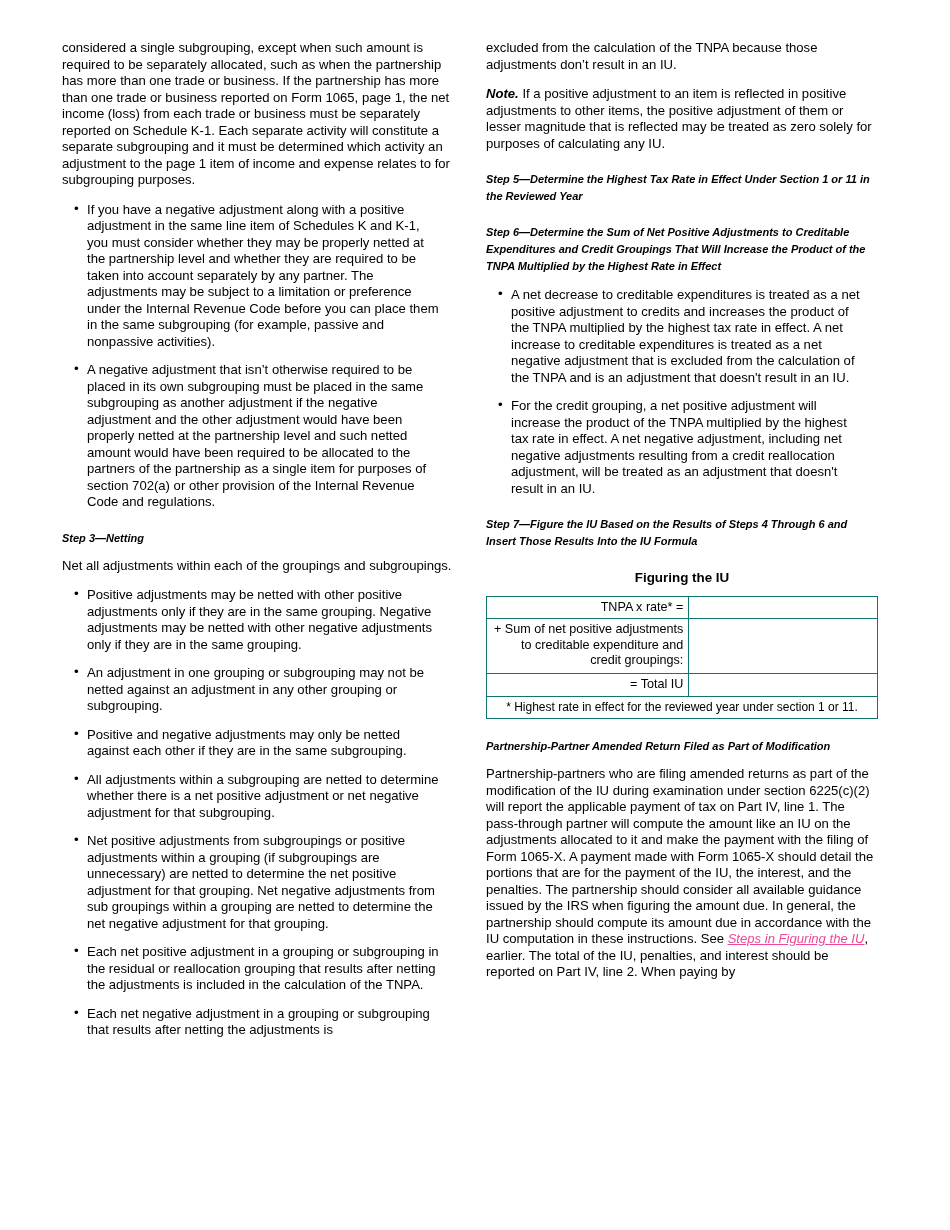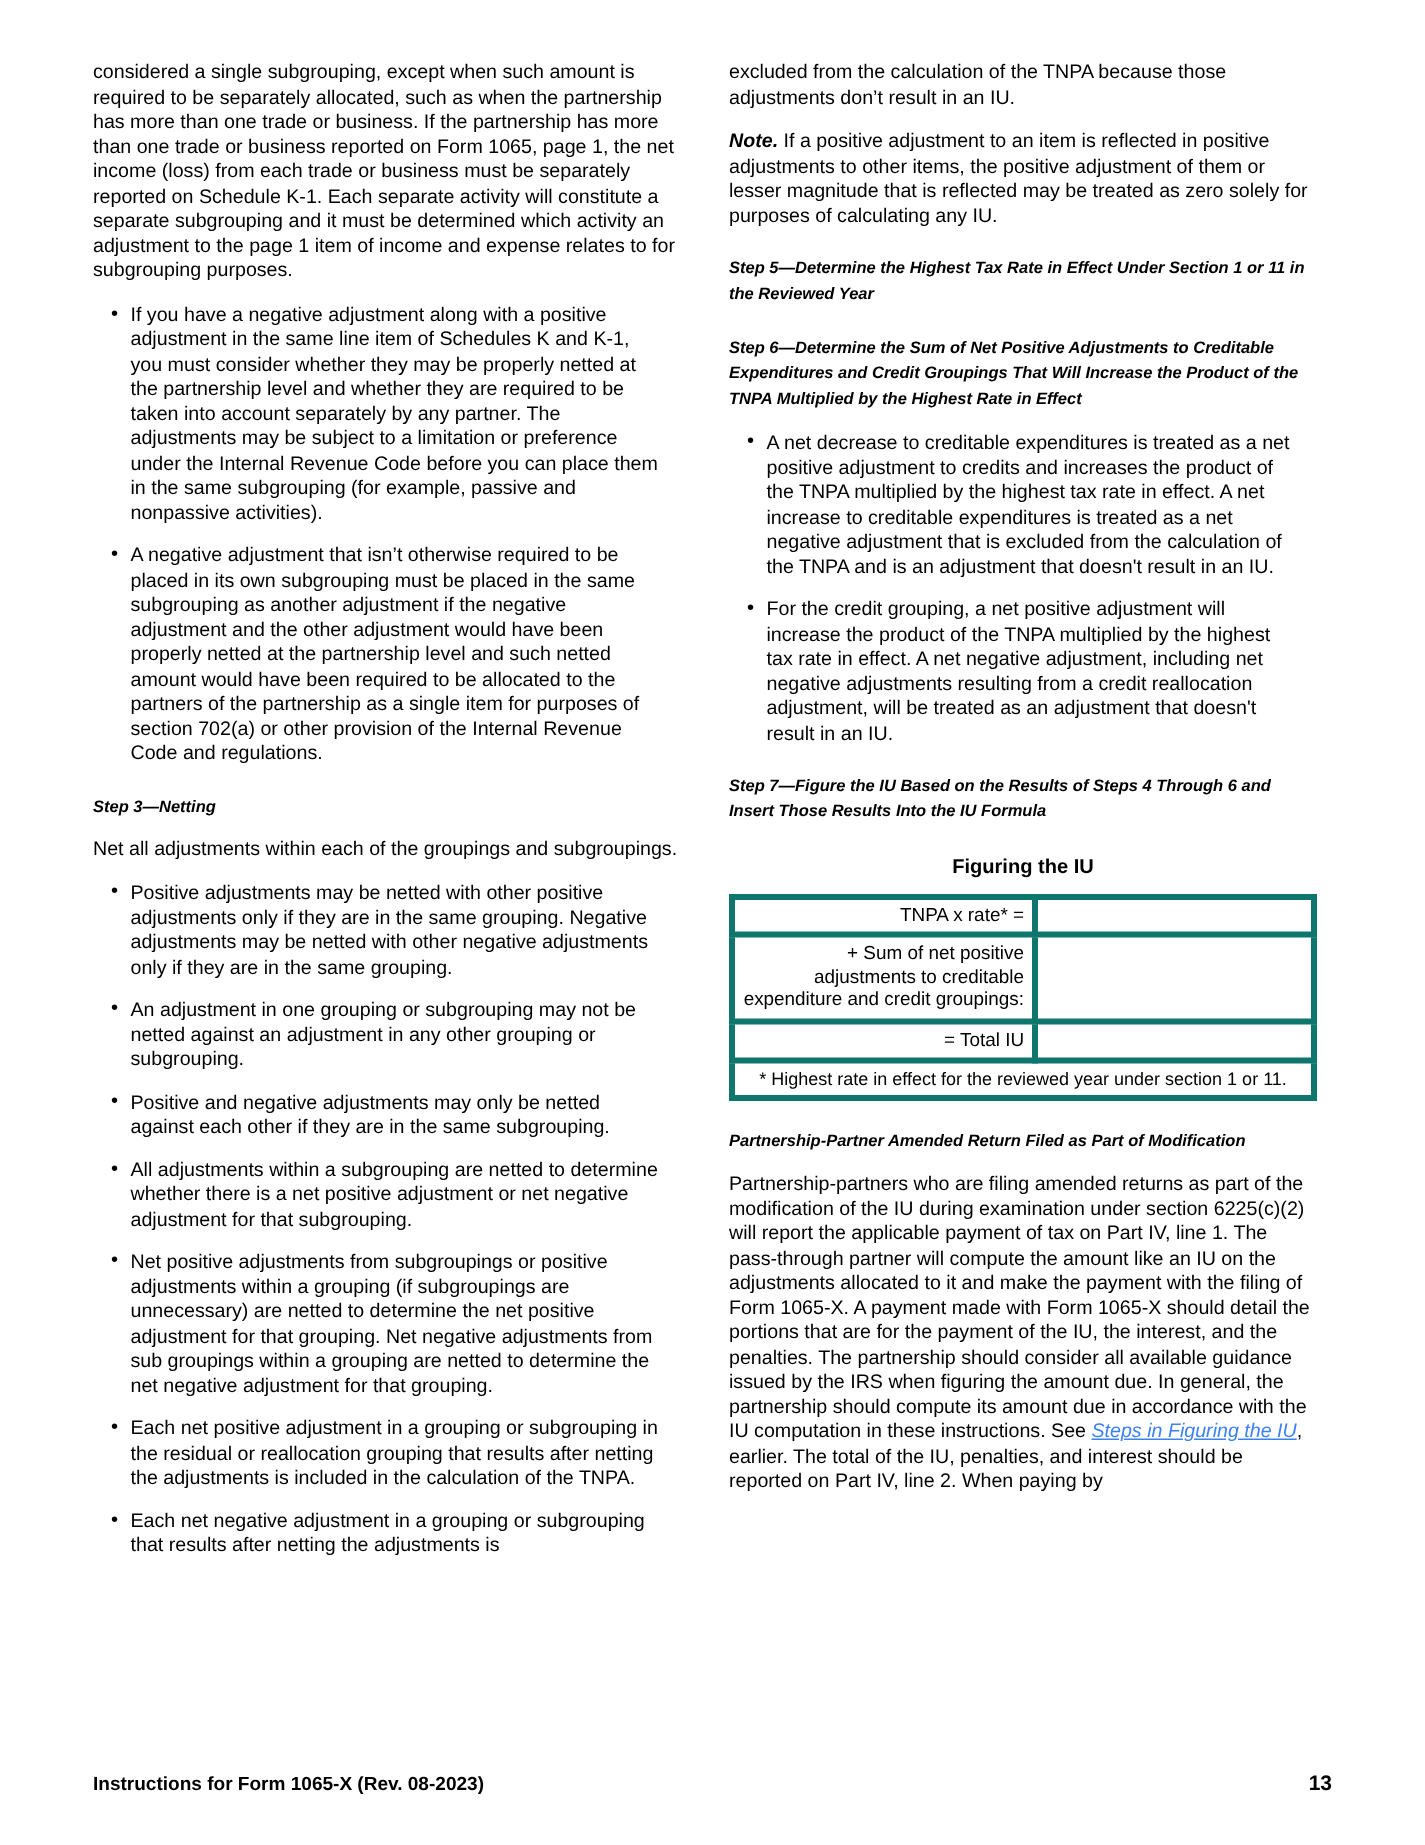--- a/index.html
+++ b/index.html
@@ -63,21 +63,21 @@
     font-size: 13.4px;
     margin: 20px 0 9px 0;
   }
   table.iu {
     border-collapse: collapse;
     width: 392px;
     font-size: 12.6px;
     line-height: 15.5px;
   }
   table.iu td {
-    border: 4px solid #0f766e;
+    border: 1px solid #0f766e;
     padding: 3px 5px 3px 5px;
     vertical-align: top;
   }
   td.lbl {
     text-align: right;
     width: 200px;
   }
   td.val { width: 190px; }
   td.foot {
     text-align: center;
@@ -91,21 +91,21 @@
     right: 62px;
     bottom: 34px;
     display: flex;
     align-items: flex-end;
     justify-content: space-between;
     font-size: 12.7px;
   }
   .footer-left { font-weight: bold; }
   .footer-right { font-weight: bold; font-size: 14px; }
   a.xref {
-    color: #3b82f6;
+    color: #ec4899;
     text-decoration: underline;
     font-style: italic;
   }
 </style>
 </head>
 <body>
 
 <div class="page">
   <div class="columns">
 
@@ -168,17 +168,13 @@
       </table>
 
       <h3 class="heading">Partnership-Partner Amended Return Filed as Part of Modification</h3>
 
       <p>
         <span>Partnership-partners who are filing amended returns as part of the modification of the IU during examination under section 6225(c)(2) will report the applicable payment of tax on Part IV, line 1. The pass-through partner will compute the amount like an IU on the adjustments allocated to it and make the payment with the filing of Form 1065-X. A payment made with Form 1065-X should detail the portions that are for the payment of the IU, the interest, and the penalties. The partnership should consider all available guidance issued by the IRS when figuring the amount due. In general, the partnership should compute its amount due in accordance with the IU computation in these instructions. See </span><a class="xref" href="#">Steps in Figuring the IU</a><span>, earlier. The total of the IU, penalties, and interest should be reported on Part IV, line 2. When paying by</span>
       </p>
     </div>
   </div>
 
-  <div class="footer">
-    <div class="footer-left">Instructions for Form 1065-X (Rev. 08-2023)</div>
-    <div class="footer-right">13</div>
-  </div>
 </div>
 
 </body></html>

